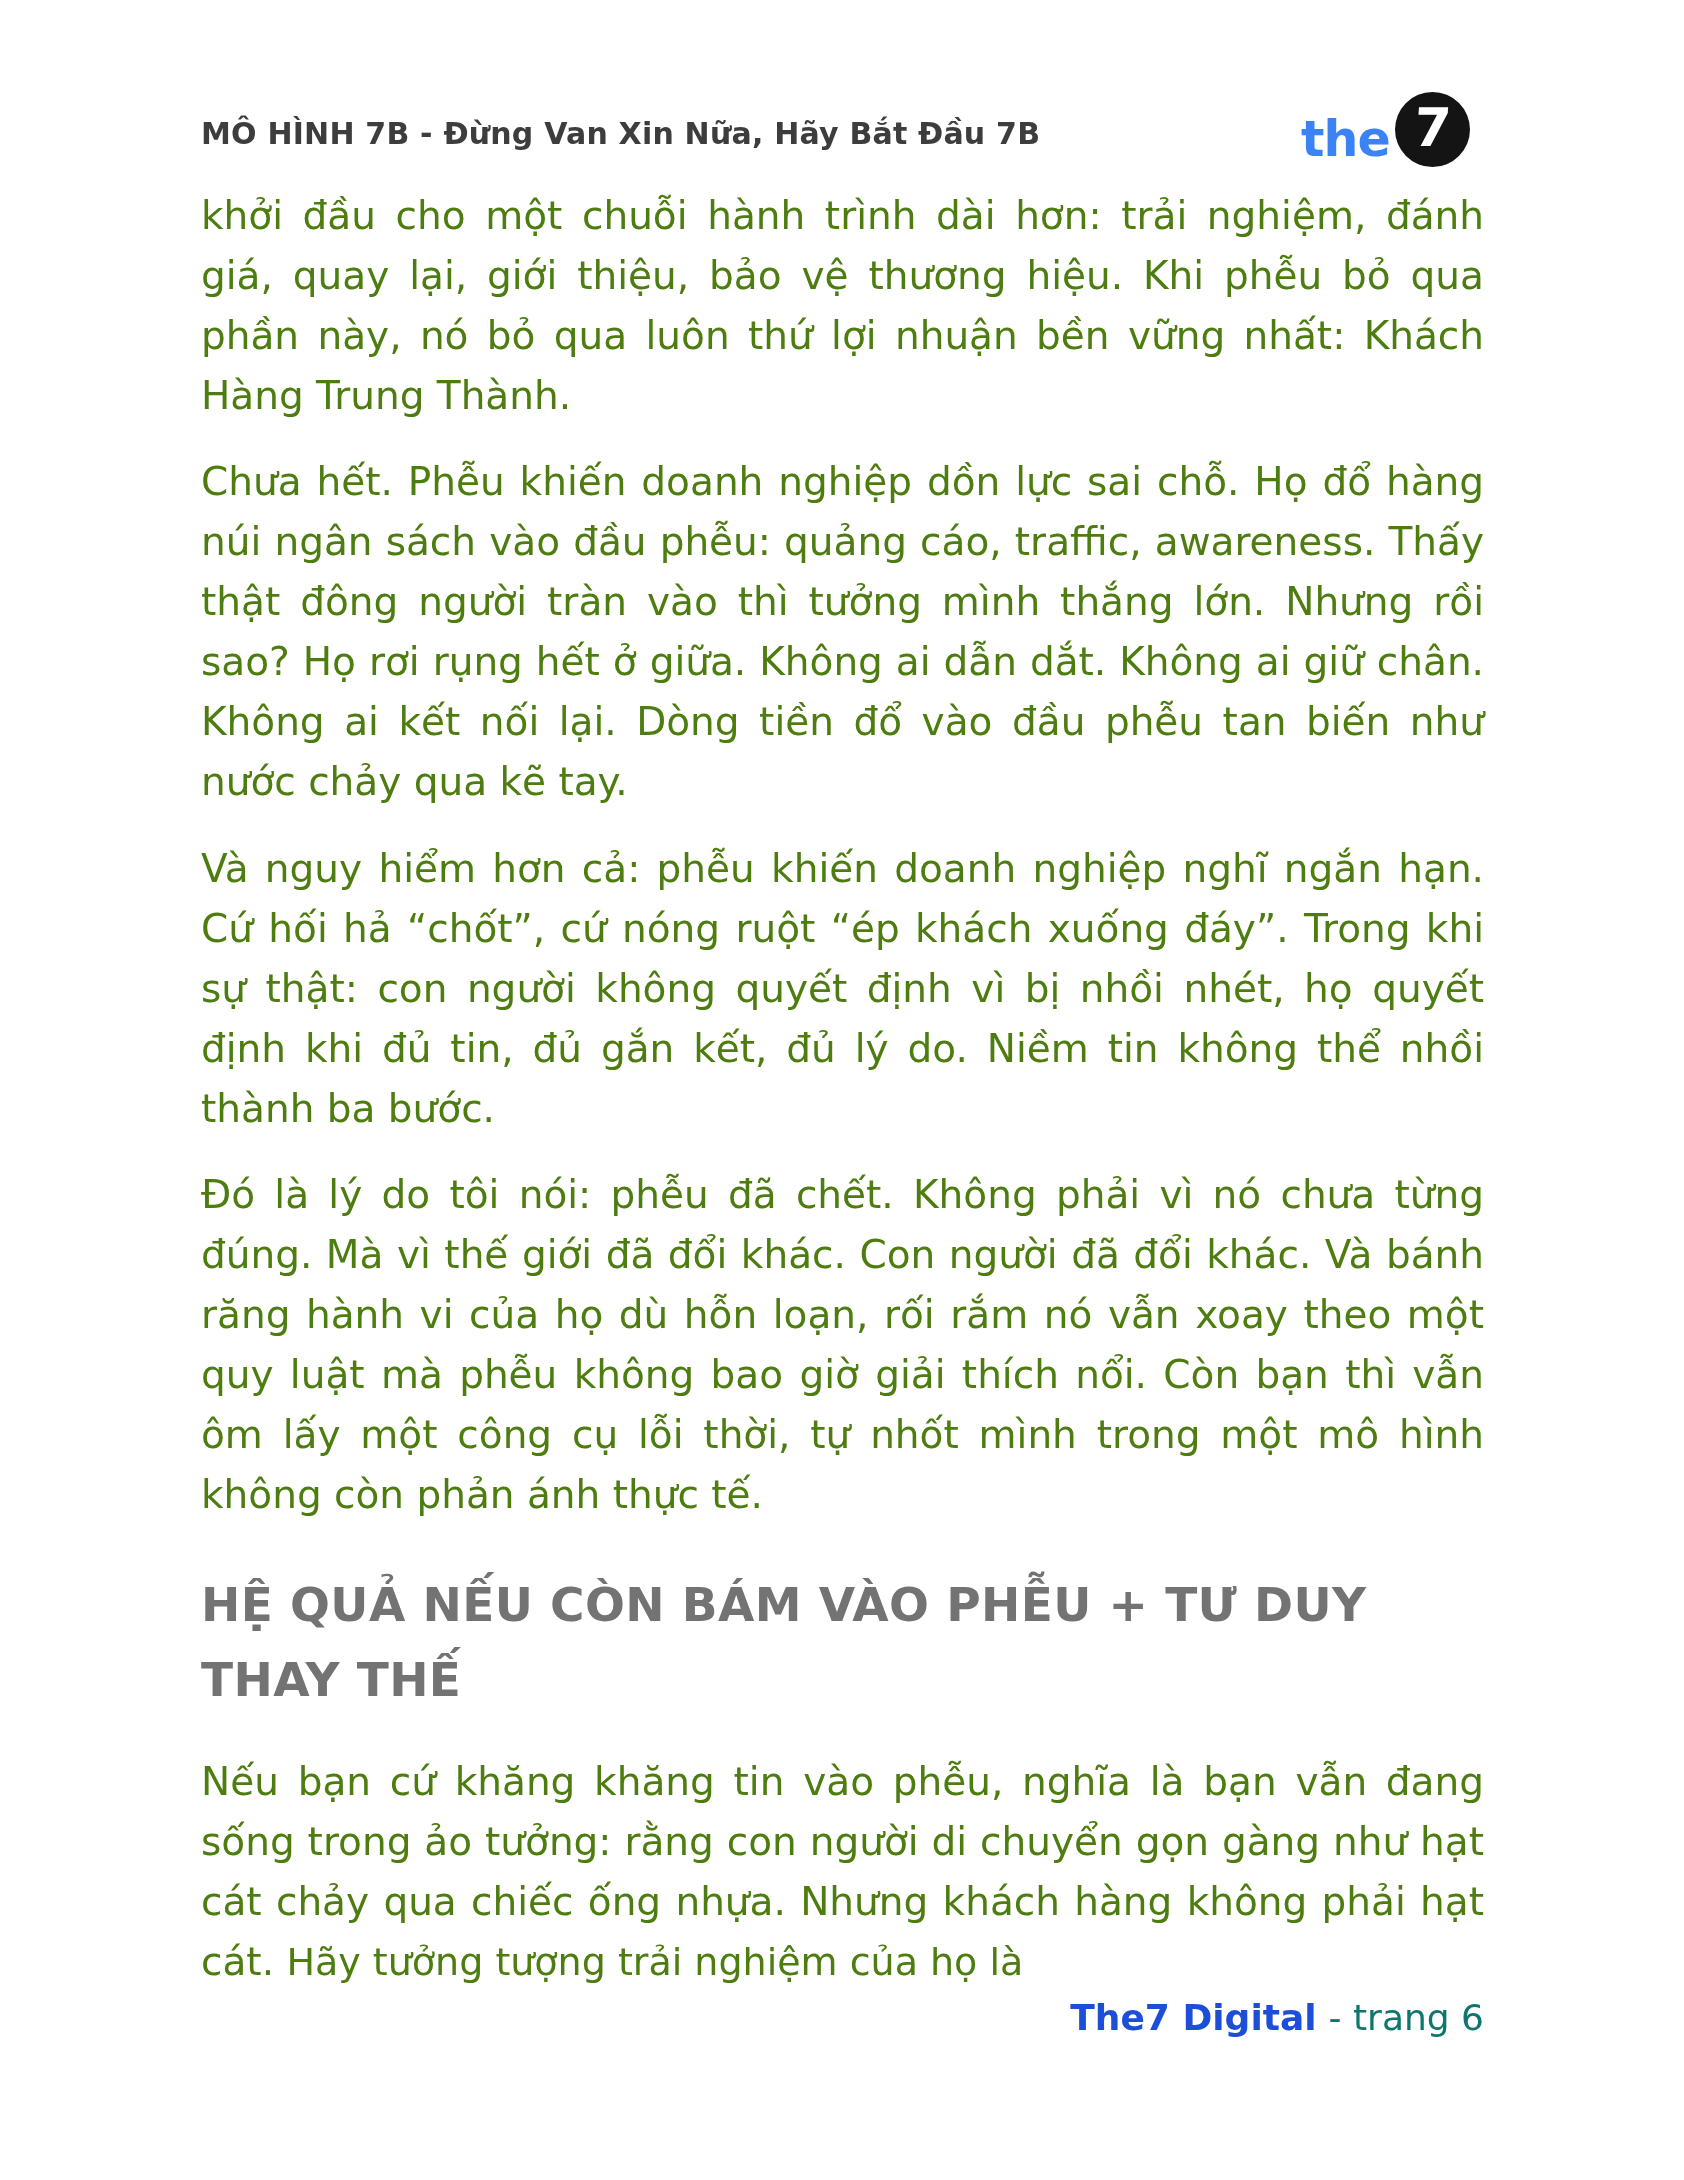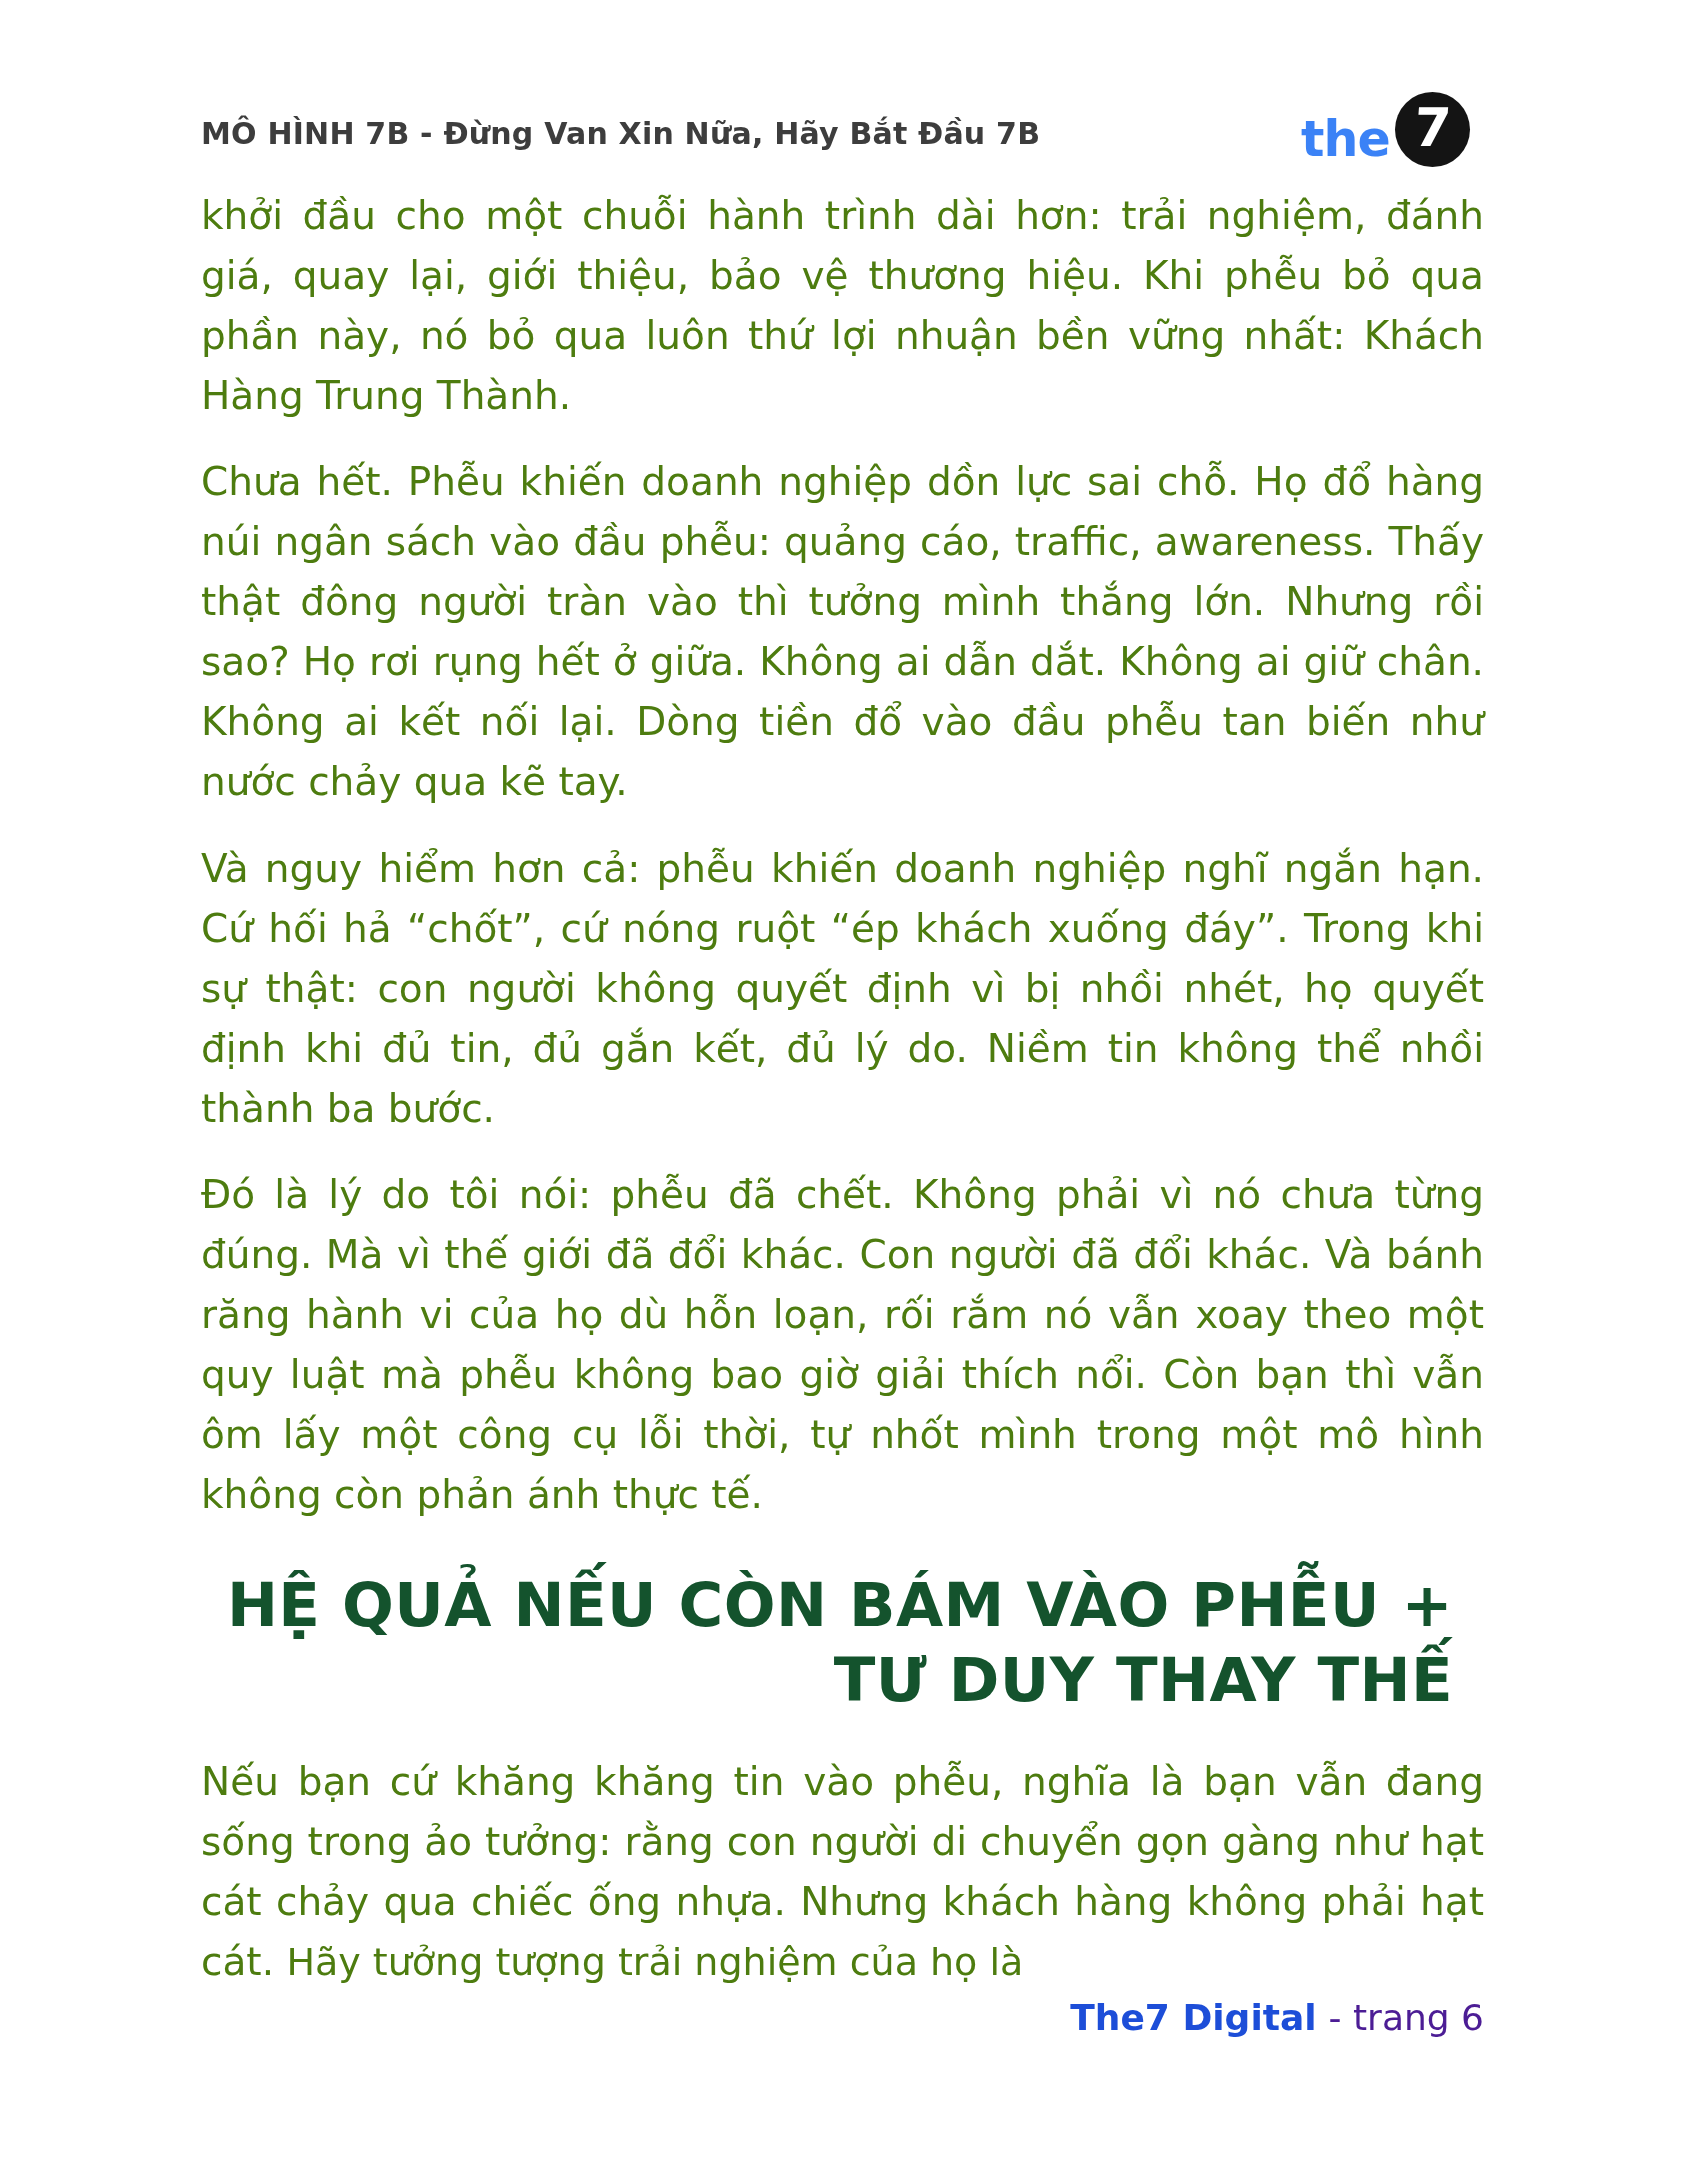--- a/index.html
+++ b/index.html
@@ -70,47 +70,47 @@
   .content p.body-par {
     margin: 0 0 26.4px 0;
     font-size: 39px;
     line-height: 60px;
     text-align: justify;
     color: #4d7c0f;
   }
   .content h2.section-heading {
     margin: 42px 0 35px 0;
     max-width: 1252px;
-    font-size: 61px;
+    font-size: 47px;
     line-height: 75px;
     font-weight: 700;
-    color: #14532d;
+    color: #737373;
     letter-spacing: 0.4px;
-    text-align: right;
+    text-align: left;
   }
   .closing-small {
     font-size: 38px;
   }
   .footer-row {
     position: absolute;
     top: 1997px;
     right: 201px;
     display: flex;
     align-items: baseline;
     font-size: 36px;
     color: #2f2f2f;
   }
   .footer-brand {
     font-weight: 700;
     color: #1d4ed8;
   }
   .footer-page {
     margin-left: 12px;
     font-weight: 400;
-    color: #4c1d95;
+    color: #0f766e;
   }
 </style>
 </head>
 <body>
 
 <div class="page">
 
   <div class="header-row">
     <div class="header-title">MÔ HÌNH 7B - Đừng Van Xin Nữa, Hãy Bắt Đầu 7B</div>
     <div class="logo">

